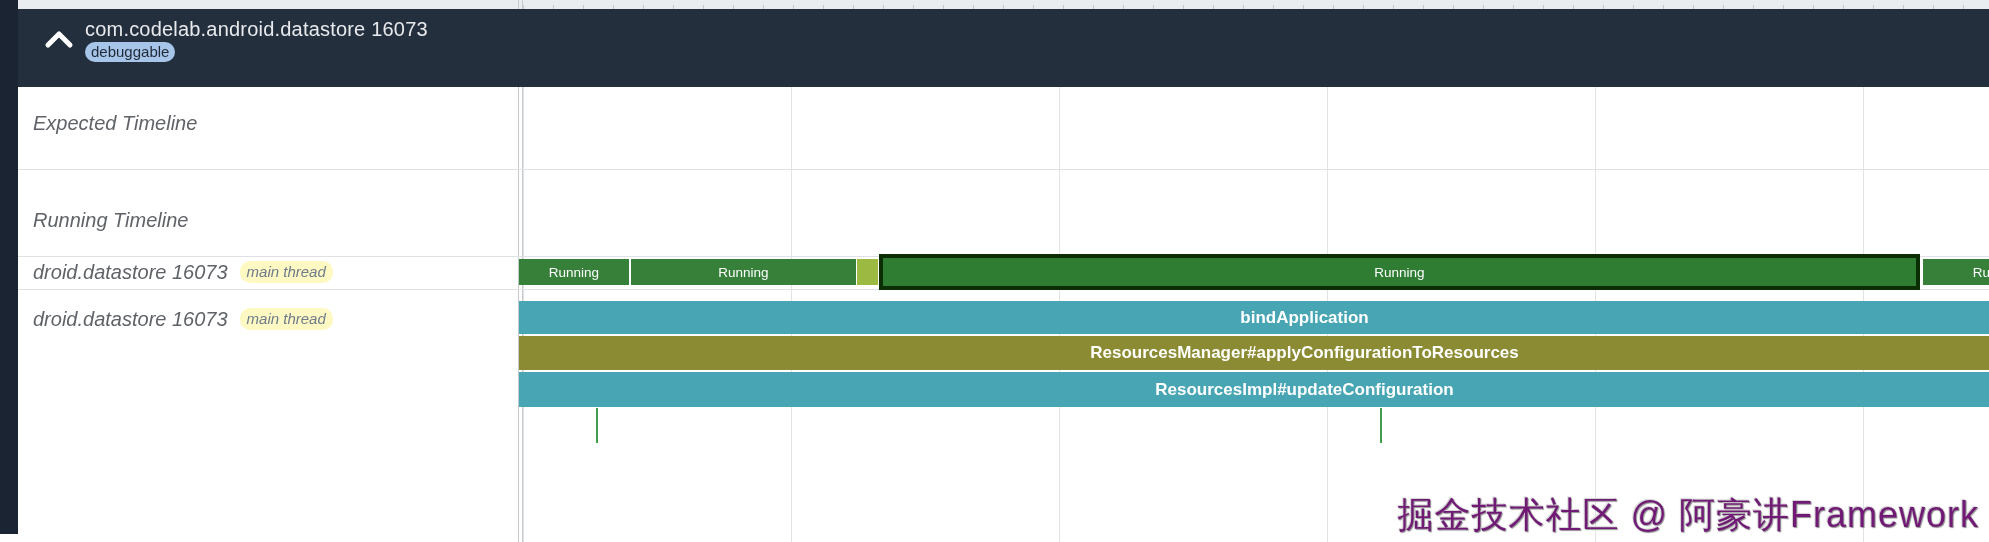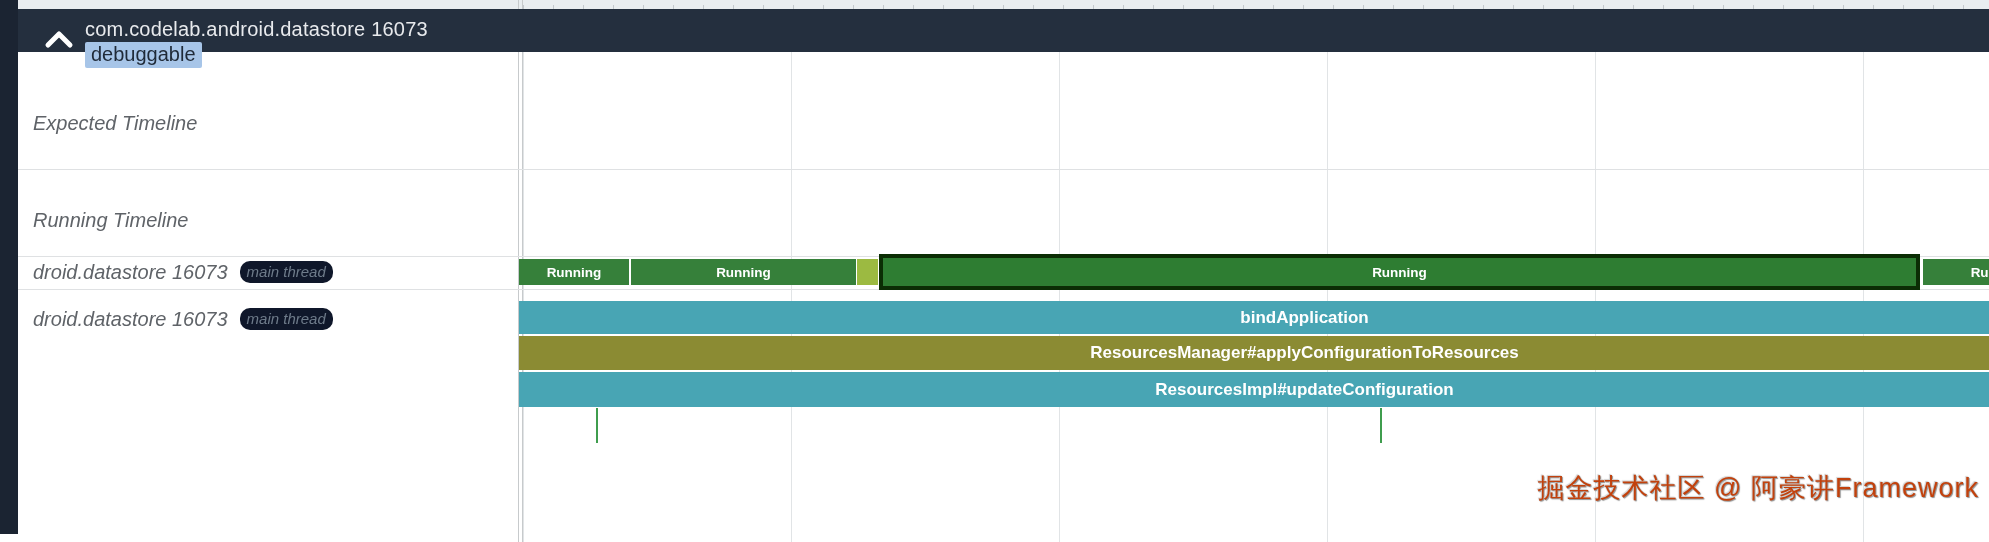--- a/index.html
+++ b/index.html
@@ -10,56 +10,56 @@
     font-family:"Liberation Sans","DejaVu Sans",sans-serif;
   }
   
   .ruler { position:absolute; left:18px; right:0; top:0; height:9px; background:#e9edf0; z-index:2; }
   .ruler-tick { position:absolute; bottom:0; width:1px; height:4px; background:#c3c8cd; }
   
   .gridline { position:absolute; top:0; bottom:0; width:1px; background:#e1e4e6; z-index:1; }
   .splitter-line { position:absolute; top:0; bottom:0; width:1px; background:#c7cacc; z-index:2; }
   
   .header {
-    position:absolute; left:18px; right:0; top:9px; height:43px;
+    position:absolute; left:18px; right:0; top:9px; height:78px;
     background:#242f3e; z-index:5; color:#e8eaed;
   }
   .collapse-btn { position:absolute; left:26px; top:19px; width:30px; height:24px; cursor:pointer; }
   .header-title {
     position:absolute; left:67px; top:9px; font-size:20px; letter-spacing:0.2px; color:#e8eaed;
     white-space:nowrap;
   }
   .debug-chip {
     position:absolute; left:67px; top:33px; background:#a7c5e8; color:#1f2a38;
-    font-size:20px; padding:1px 6px 2px 6px; border-radius:2px;
+    font-size:15px; padding:1px 6px 2px 6px; border-radius:10px;
   }
   
   .left-strip { position:absolute; left:0; top:0; width:18px; height:534px; background:#1b2432; z-index:6; }
   
   .hdivider { position:absolute; left:18px; right:0; height:1px; background:#dfe1e3; z-index:2; }
   
   .row-label { position:absolute; left:33px; color:#5f6368; font-size:20px; white-space:nowrap; z-index:3;font-style:italic; }
   .thread-chip {
-    display:inline-block; margin-left:12px; background:#0f172a; color:#6e7b8a;
+    display:inline-block; margin-left:12px; background:#fef9c3; color:#6e7b8a;
     font-size:15px; padding:2px 7px 3px 7px; border-radius:10px; vertical-align:2px;
   }
   
   .slice {
     position:absolute; display:flex; align-items:center; justify-content:center;
     color:#ffffff; overflow:hidden; white-space:nowrap; z-index:3; cursor:pointer;
   }
-  .running-slice { top:259px; height:26px; font-size:13.5px; font-weight:700; }
+  .running-slice { top:259px; height:26px; font-size:13.5px; font-weight:400; }
   .running-slice.selected { top:254px; height:36px; border:4px solid #0b2d04; }
   .trace-slice { font-size:17px; font-weight:700; }
   
   .vtick { position:absolute; top:408px; width:2px; height:35px; background:#3f9d4e; z-index:3; }
   
   .watermark {
-    position:absolute; right:10px; top:470px; z-index:10;
-    font-size:27px; color:#c2410c; letter-spacing:1px; white-space:nowrap;
+    position:absolute; right:10px; top:491px; z-index:10;
+    font-size:36px; color:#701a75; letter-spacing:1px; white-space:nowrap;
     text-shadow:-1px -1px 1px #d2d2d2, 1px 1px 1px #8f8f8f, 0 0 1px #9a9a9a;
   }
 </style>
 </head>
 <body>
 
 <div id="app">
 
   <div class="ruler">
       <div class="ruler-tick" style="left: 505px;"></div>

